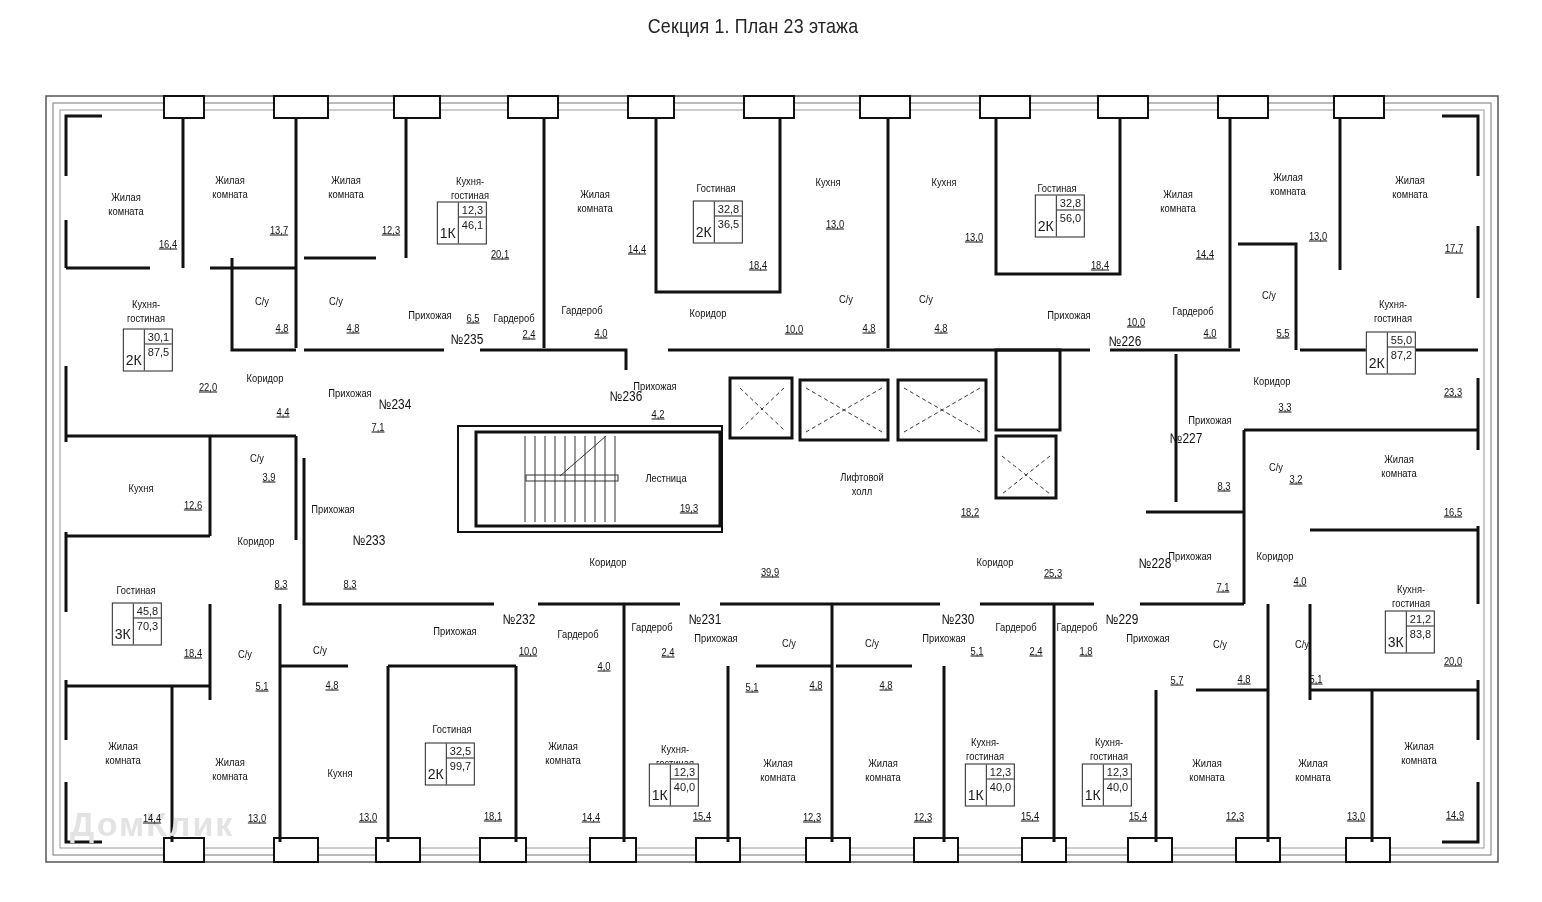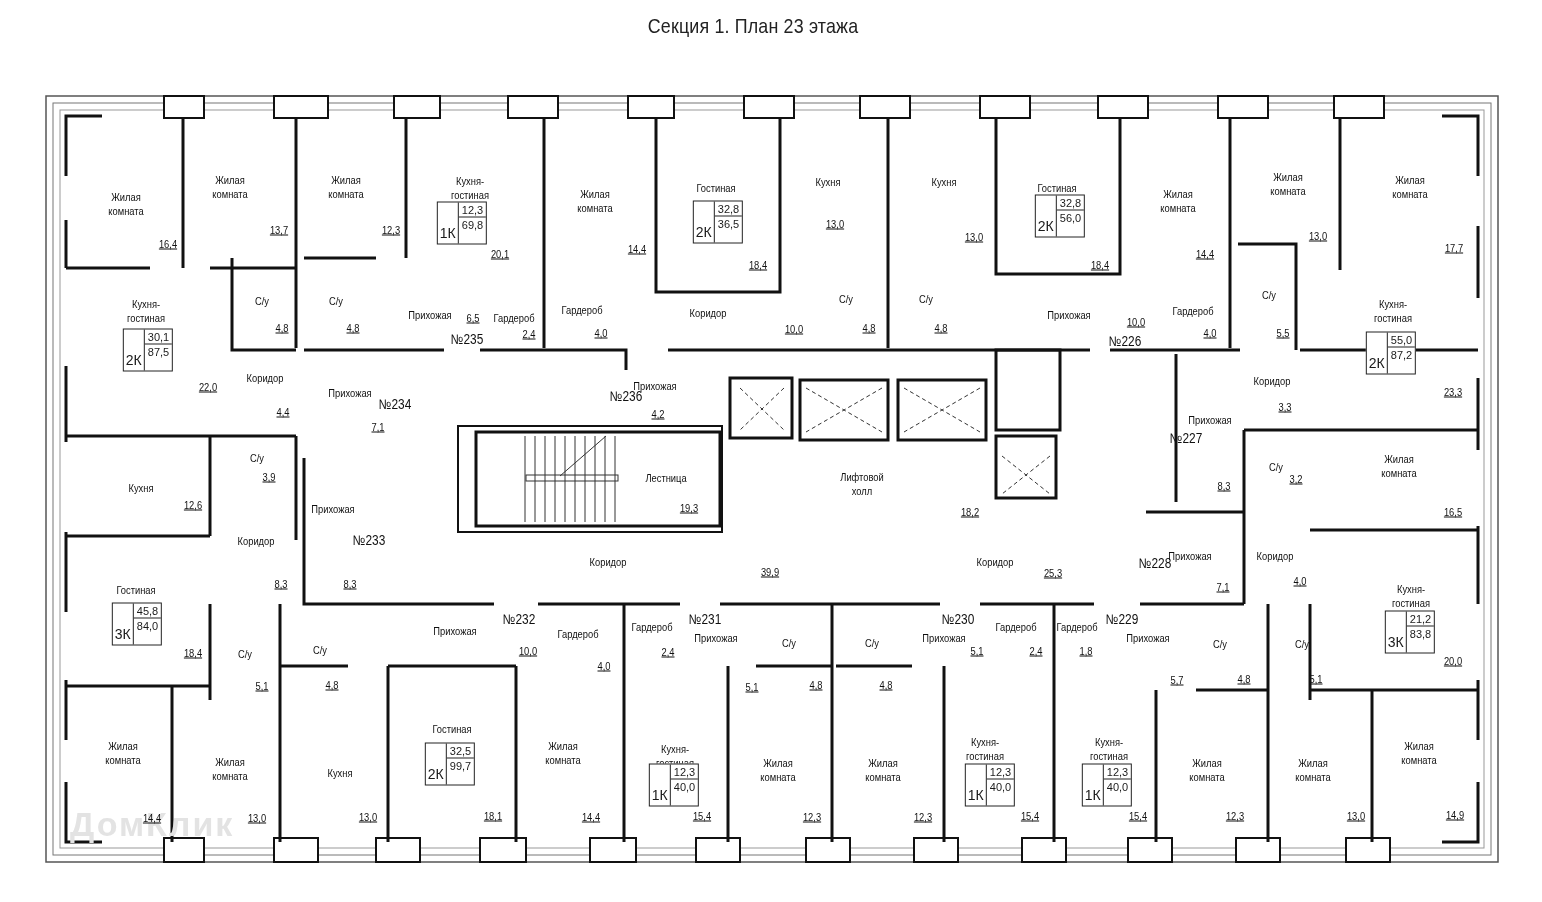--- a/index.html
+++ b/index.html
@@ -346,21 +346,21 @@
   <div class="num" style="left:958px;top:619px">№230</div>
   <div class="num" style="left:1122px;top:619px">№229</div>
   <div class="num" style="left:1155px;top:563px">№228</div>
 </div>
 
 <div>
   <div class="badge" style="left:462px;top:223px">
     <span class="k">1К</span>
     <span class="vals">
         <span>12,3</span>
-        <span>69,8</span>
+        <span>46,1</span>
       </span>
   </div>
   <div class="badge" style="left:148px;top:350px">
     <span class="k">2К</span>
     <span class="vals">
         <span>30,1</span>
         <span>87,5</span>
       </span>
   </div>
   <div class="badge" style="left:718px;top:222px">
@@ -381,21 +381,21 @@
     <span class="k">2К</span>
     <span class="vals">
         <span>55,0</span>
         <span>87,2</span>
       </span>
   </div>
   <div class="badge" style="left:137px;top:624px">
     <span class="k">3К</span>
     <span class="vals">
         <span>45,8</span>
-        <span>84,0</span>
+        <span>70,3</span>
       </span>
   </div>
   <div class="badge" style="left:450px;top:764px">
     <span class="k">2К</span>
     <span class="vals">
         <span>32,5</span>
         <span>99,7</span>
       </span>
   </div>
   <div class="badge" style="left:674px;top:785px">

